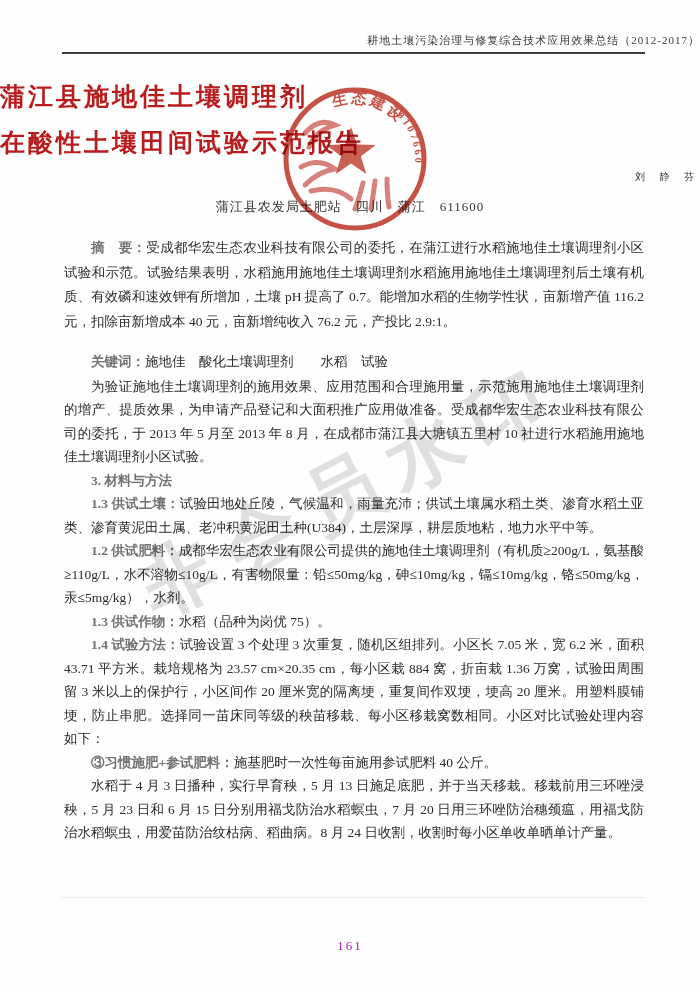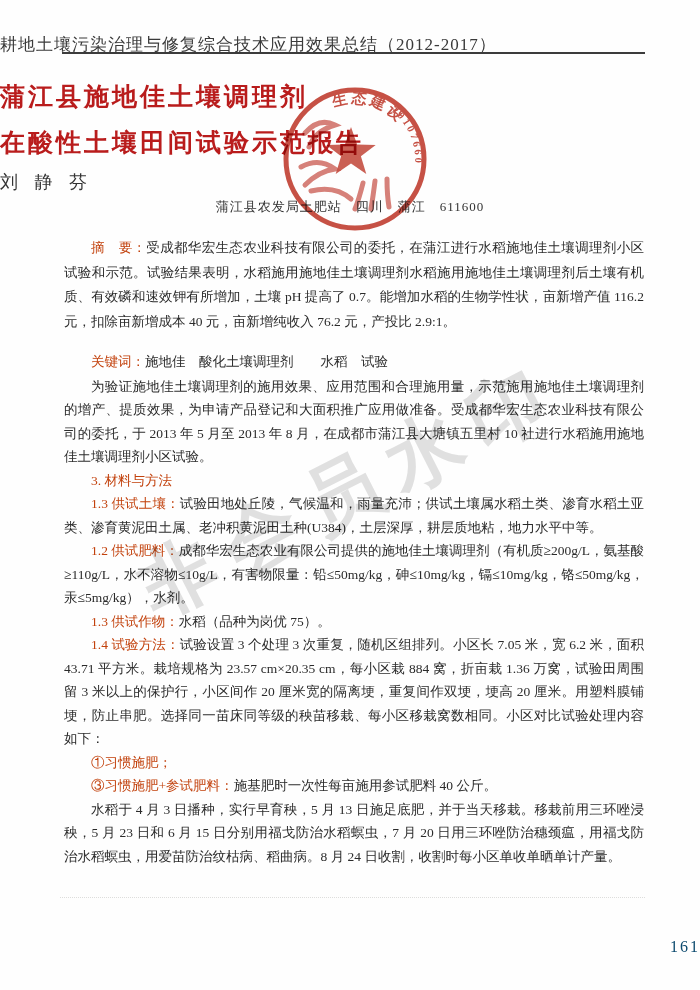--- a/index.html
+++ b/index.html
@@ -9,56 +9,56 @@
     font-family:"Liberation Serif","DejaVu Serif",serif;
   }
   .page{
     position:relative;width:700px;height:990px;margin:0 auto;
     background:#fefefe;overflow:hidden;
     color:#2b2b2b;
   }
   
   .journal-title{
     position:absolute;top:33px;left:0;width:100%;
-    text-align:left;font-size:17px;color:#3a3a3a;letter-spacing:1px;
+    text-align:right;font-size:11px;color:#3a3a3a;letter-spacing:1px;
   }
   .header-rule{
     position:absolute;top:52px;left:62px;width:583px;height:2px;
     background:#3c3c3c;
   }
   
   .title-line1,.title-line2{
     position:absolute;left:0;width:100%;text-align:left;
     font-weight:bold;font-size:25px;color:#b91c1c;letter-spacing:3px;margin:0;
   }
   .title-line1{top:80px;}
   .title-line2{top:126px;}
   .author{
-    position:absolute;top:170px;left:0;width:100%;text-align:left;
-    font-size:18px;color:#333;letter-spacing:6px;
+    position:absolute;top:170px;left:0;width:100%;text-align:right;
+    font-size:10px;color:#333;letter-spacing:6px;
   }
   .affiliation{
     position:absolute;top:198px;left:0;width:100%;text-align:center;
     font-size:13px;color:#333;letter-spacing:1px;
   }
   
   .content{
     position:absolute;top:236px;left:64px;width:580px;
     font-size:13.5px;line-height:23.5px;text-align:justify;
   }
   .abstract,.keywords{line-height:24.5px;}
   .abstract{text-indent:2em;}
   .keywords{text-indent:2em;margin-top:16px;}
-  .b{font-weight:normal;color:#c2410c;}
+  .b{font-weight:bold;color:#737373;}
   #paragraphs{}
   .para{margin:0;text-indent:2em;}
   
   .page-number{
-    position:absolute;top:938px;left:0;width:100%;text-align:right;
-    font-size:16px;color:#0c4a6e;letter-spacing:2px;
+    position:absolute;top:938px;left:0;width:100%;text-align:center;
+    font-size:13px;color:#a21caf;letter-spacing:2px;
   }
   .scan-artifact-line{
     position:absolute;top:897px;left:60px;width:585px;
     border-top:1px dotted #d6d6d4;opacity:.8;
   }
   
   .seal{
     position:absolute;left:267px;top:71px;width:176px;height:176px;
     mix-blend-mode:multiply;opacity:.88;z-index:6;
   }
@@ -100,21 +100,20 @@
     <p class="para"><span class="lead b">3. 材料与方法</span><span class="rest"></span></p>
 
     <p class="para"><span class="lead b">1.3 供试土壤：</span><span class="rest">试验田地处丘陵，气候温和，雨量充沛；供试土壤属水稻土类、渗育水稻土亚类、渗育黄泥田土属、老冲积黄泥田土种(U384)，土层深厚，耕层质地粘，地力水平中等。</span></p>
 
     <p class="para"><span class="lead b">1.2 供试肥料：</span><span class="rest">成都华宏生态农业有限公司提供的施地佳土壤调理剂（有机质≥200g/L，氨基酸≥110g/L，水不溶物≤10g/L，有害物限量：铅≤50mg/kg，砷≤10mg/kg，镉≤10mg/kg，铬≤50mg/kg，汞≤5mg/kg），水剂。</span></p>
 
     <p class="para"><span class="lead b">1.3 供试作物：</span><span class="rest">水稻（品种为岗优 75）。</span></p>
 
     <p class="para"><span class="lead b">1.4 试验方法：</span><span class="rest">试验设置 3 个处理 3 次重复，随机区组排列。小区长 7.05 米，宽 6.2 米，面积 43.71 平方米。栽培规格为 23.57 cm×20.35 cm，每小区栽 884 窝，折亩栽 1.36 万窝，试验田周围留 3 米以上的保护行，小区间作 20 厘米宽的隔离埂，重复间作双埂，埂高 20 厘米。用塑料膜铺埂，防止串肥。选择同一苗床同等级的秧苗移栽、每小区移栽窝数相同。小区对比试验处理内容如下：</span></p>
 
-    <p class="para"><span class="lead b">①习惯施肥；</span><span class="rest"></span></p>
 
 
     <p class="para"><span class="lead b">③习惯施肥+参试肥料：</span><span class="rest">施基肥时一次性每亩施用参试肥料 40 公斤。</span></p>
 
 
     <p class="para"><span class="lead b"></span><span class="rest">水稻于 4 月 3 日播种，实行早育秧，5 月 13 日施足底肥，并于当天移栽。移栽前用三环唑浸秧，5 月 23 日和 6 月 15 日分别用福戈防治水稻螟虫，7 月 20 日用三环唑防治穗颈瘟，用福戈防治水稻螟虫，用爱苗防治纹枯病、稻曲病。8 月 24 日收割，收割时每小区单收单晒单计产量。</span></p>
   </div>
   </div>
 
   <svg class="seal" viewBox="0 0 176 176" aria-hidden="true">

